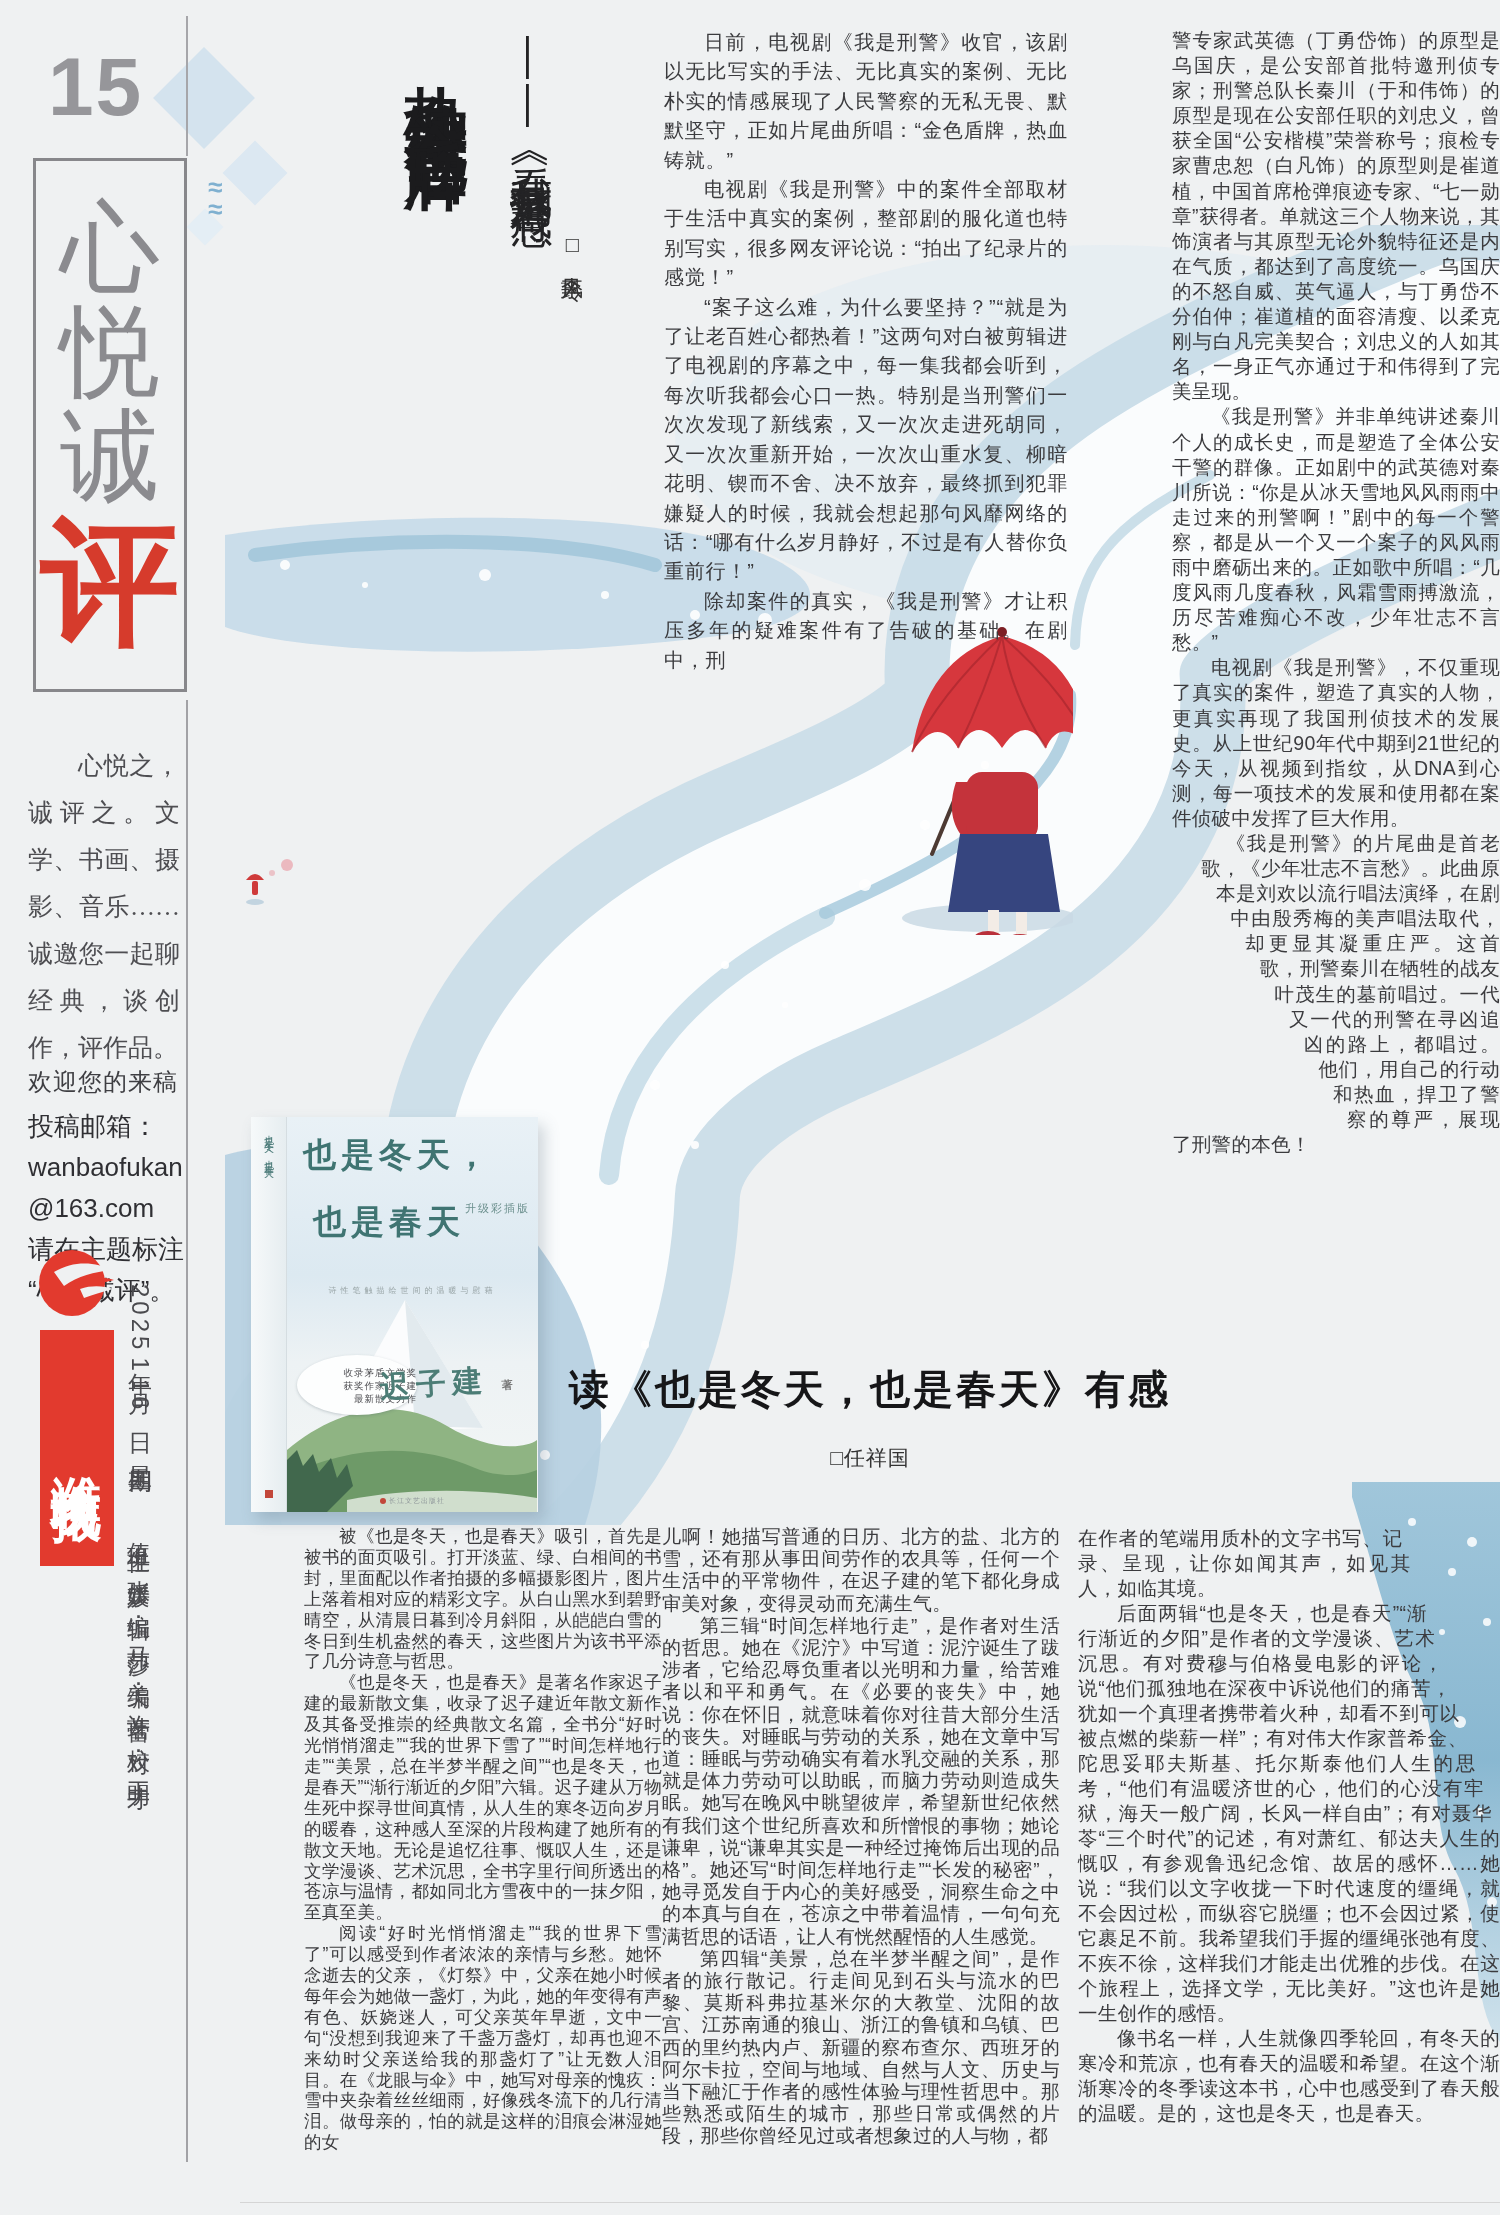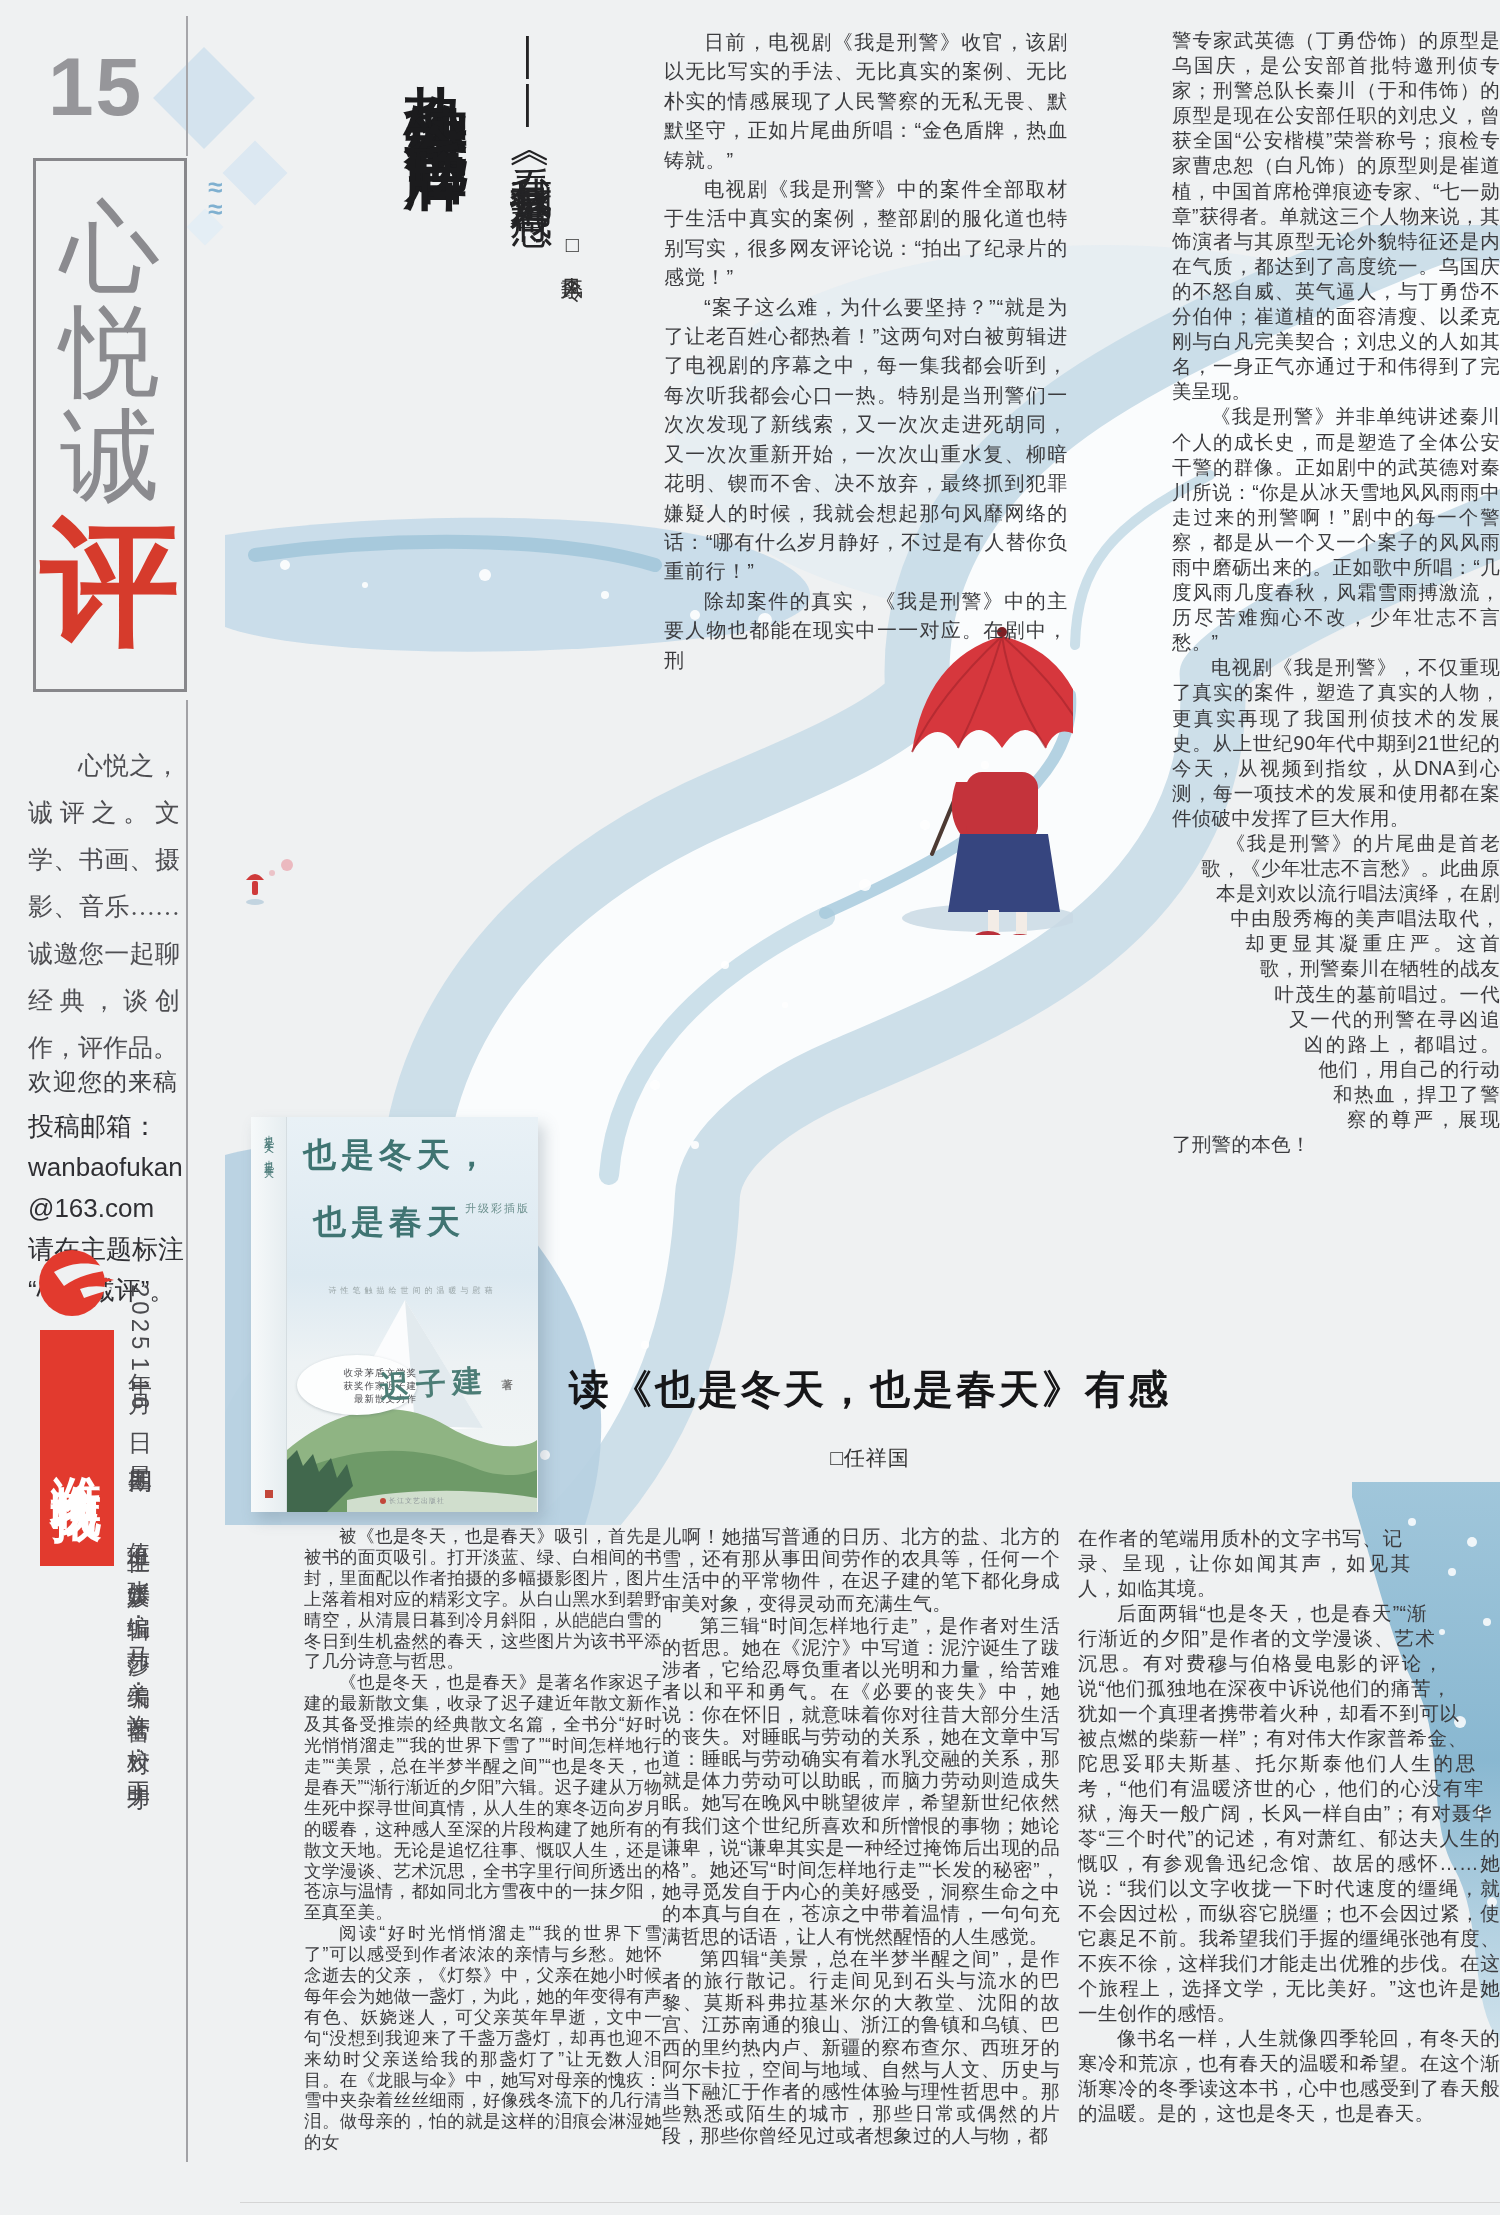--- a/index.html
+++ b/index.html
@@ -244,21 +244,21 @@
   <div class="abs a1-titleblock">
     <div class="a1-author">□李风玲</div>
     <div class="a1-subtitle">——看《我是刑警》有感</div>
     <div class="a1-title">热血铸就金色盾牌</div>
   </div>
 
   <div class="abs col a1-col1">
     <p>日前，电视剧《我是刑警》收官，该剧以无比写实的手法、无比真实的案例、无比朴实的情感展现了人民警察的无私无畏、默默坚守，正如片尾曲所唱：“金色盾牌，热血铸就。”</p>
     <p>电视剧《我是刑警》中的案件全部取材于生活中真实的案例，整部剧的服化道也特别写实，很多网友评论说：“拍出了纪录片的感觉！”</p>
     <p>“案子这么难，为什么要坚持？”“就是为了让老百姓心都热着！”这两句对白被剪辑进了电视剧的序幕之中，每一集我都会听到，每次听我都会心口一热。特别是当刑警们一次次发现了新线索，又一次次走进死胡同，又一次次重新开始，一次次山重水复、柳暗花明、锲而不舍、决不放弃，最终抓到犯罪嫌疑人的时候，我就会想起那句风靡网络的话：“哪有什么岁月静好，不过是有人替你负重前行！”</p>
-    <p>除却案件的真实，《我是刑警》中的主要人物也都能在现实中一一对应。在剧中，刑</p>
+    <p>除却案件的真实，《我是刑警》才让积压多年的疑难案件有了告破的基础。在剧中，刑</p>
   </div>
 
   <div class="abs col a1-col2">
     <p class="noind">警专家武英德（丁勇岱饰）的原型是乌国庆，是公安部首批特邀刑侦专家；刑警总队长秦川（于和伟饰）的原型是现在公安部任职的刘忠义，曾获全国“公安楷模”荣誉称号；痕检专家曹忠恕（白凡饰）的原型则是崔道植，中国首席枪弹痕迹专家、“七一勋章”获得者。单就这三个人物来说，其饰演者与其原型无论外貌特征还是内在气质，都达到了高度统一。乌国庆的不怒自威、英气逼人，与丁勇岱不分伯仲；崔道植的面容清瘦、以柔克刚与白凡完美契合；刘忠义的人如其名，一身正气亦通过于和伟得到了完美呈现。</p>
     <p>《我是刑警》并非单纯讲述秦川个人的成长史，而是塑造了全体公安干警的群像。正如剧中的武英德对秦川所说：“你是从冰天雪地风风雨雨中走过来的刑警啊！”剧中的每一个警察，都是从一个又一个案子的风风雨雨中磨砺出来的。正如歌中所唱：“几度风雨几度春秋，风霜雪雨搏激流，历尽苦难痴心不改，少年壮志不言愁。”</p>
     <p>电视剧《我是刑警》，不仅重现了真实的案件，塑造了真实的人物，更真实再现了我国刑侦技术的发展史。从上世纪90年代中期到21世纪的今天，从视频到指纹，从DNA到心测，每一项技术的发展和使用都在案件侦破中发挥了巨大作用。</p>
     <div class="stair"></div>
     <p>《我是刑警》的片尾曲是首老歌，《少年壮志不言愁》。此曲原本是刘欢以流行唱法演绎，在剧中由殷秀梅的美声唱法取代，却更显其凝重庄严。这首歌，刑警秦川在牺牲的战友叶茂生的墓前唱过。一代又一代的刑警在寻凶追凶的路上，都唱过。他们，用自己的行动和热血，捍卫了警察的尊严，展现了刑警的本色！</p>
   </div>
 

